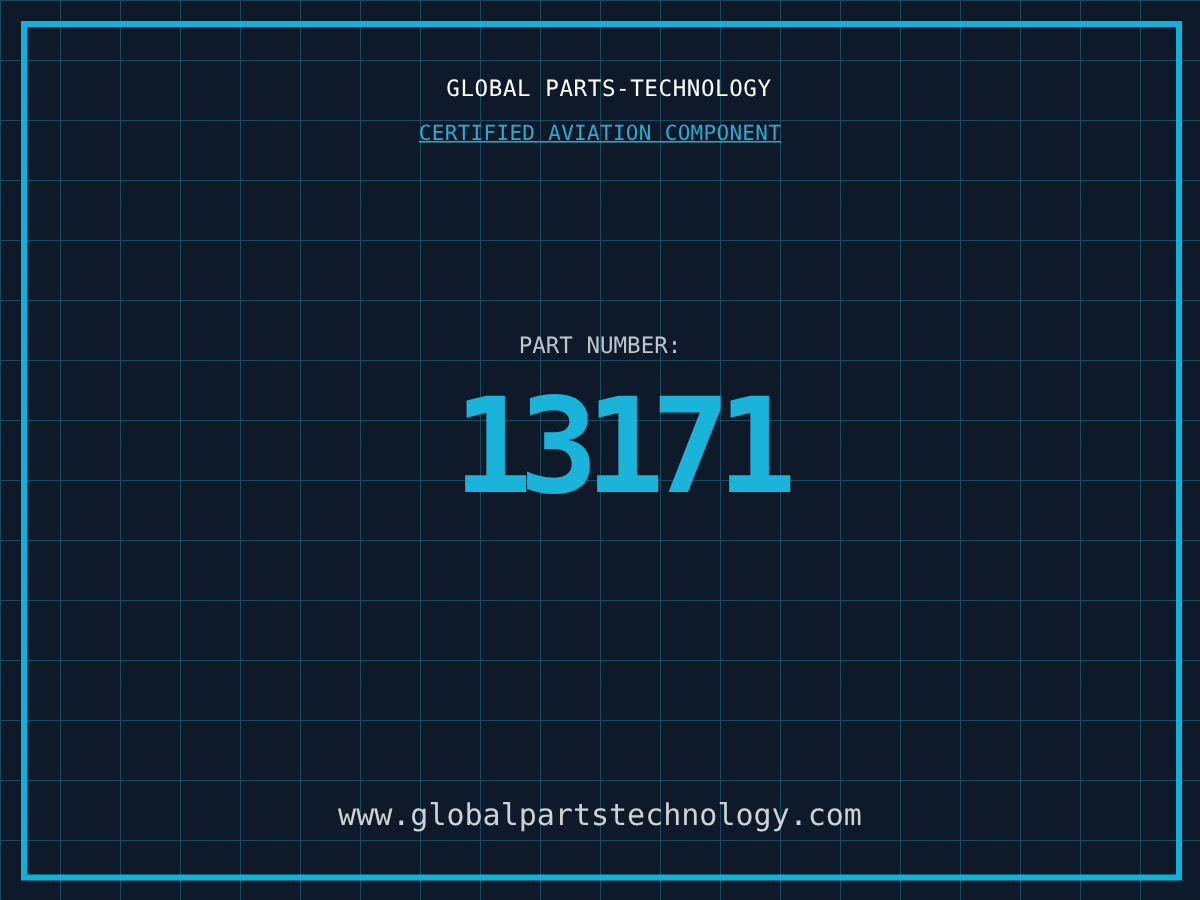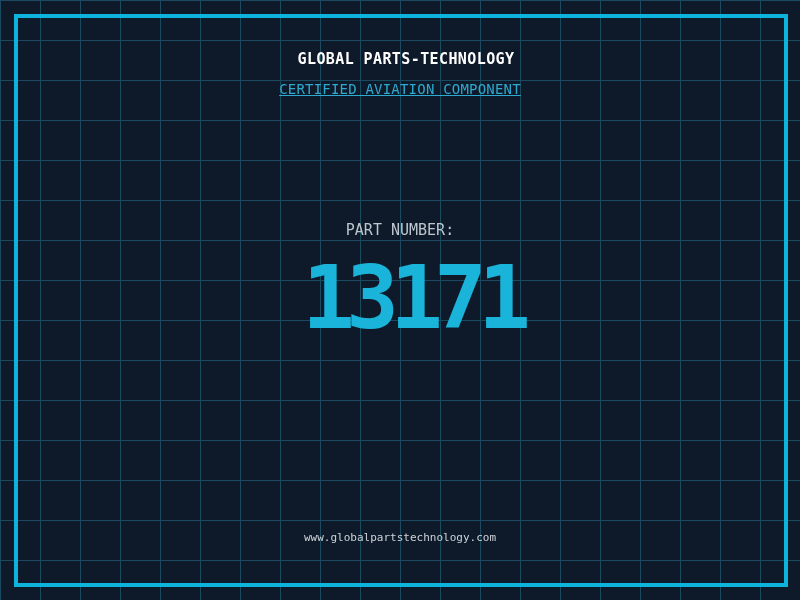--- a/index.html
+++ b/index.html
@@ -39,21 +39,21 @@
   .centered-text {
     position: absolute;
     left: 0;
     width: 800px;
     text-align: center;
     white-space: pre;
   }
   .company-title {
     top: 50px;
     font-size: 15px;
-    font-weight: bold;
+    font-weight: normal;
     letter-spacing: 0.4px;
     color: var(--title);
     padding-left: 12px;
   }
   .certification-subtitle {
     top: 81px;
     font-size: 14px;
     letter-spacing: 0.2px;
     color: var(--subtitle);
     text-decoration: underline;
@@ -67,21 +67,21 @@
     top: 248px;
     font-size: 88px;
     font-weight: bold;
     line-height: 100px;
     letter-spacing: -9px;
     padding-left: 24px;
     color: var(--part-number);
   }
   .website-url {
     top: 531px;
-    font-size: 11px;
+    font-size: 20px;
     color: var(--footer);
   }
 </style>
 </head>
 <body>
 
 <div class="frame"></div>
 
 <div class="centered-text company-title">GLOBAL PARTS-TECHNOLOGY</div>
 

